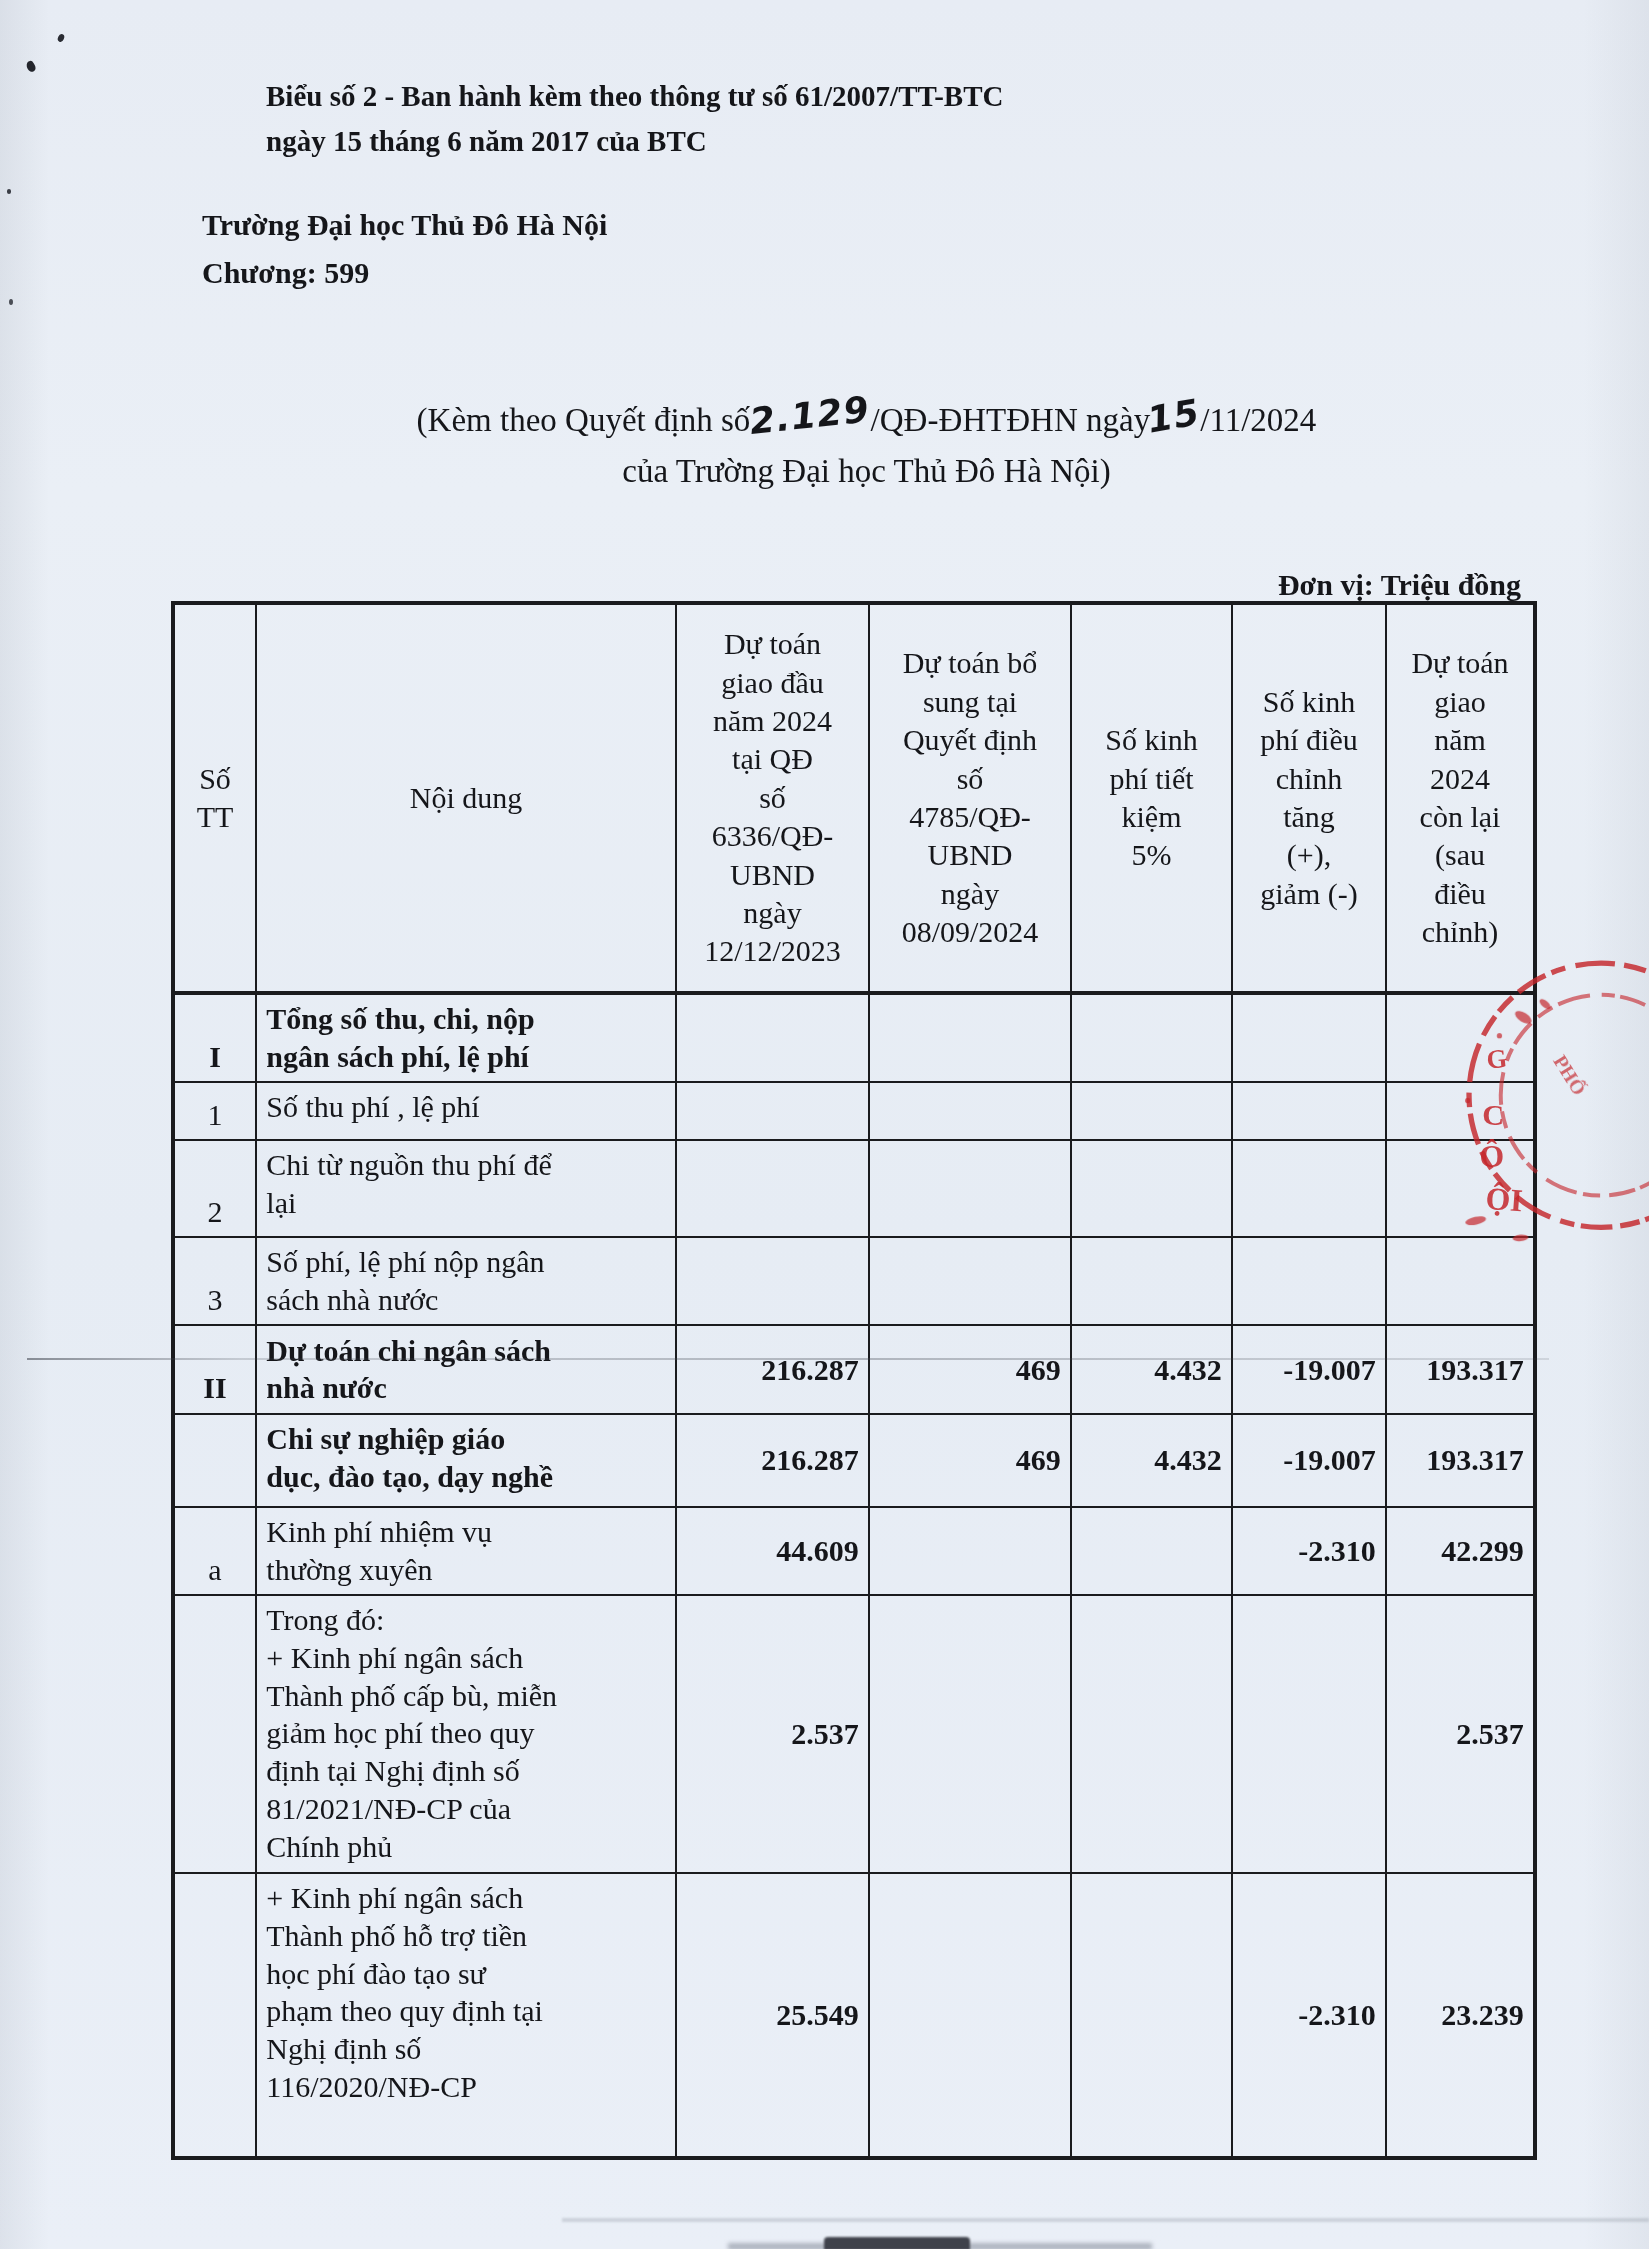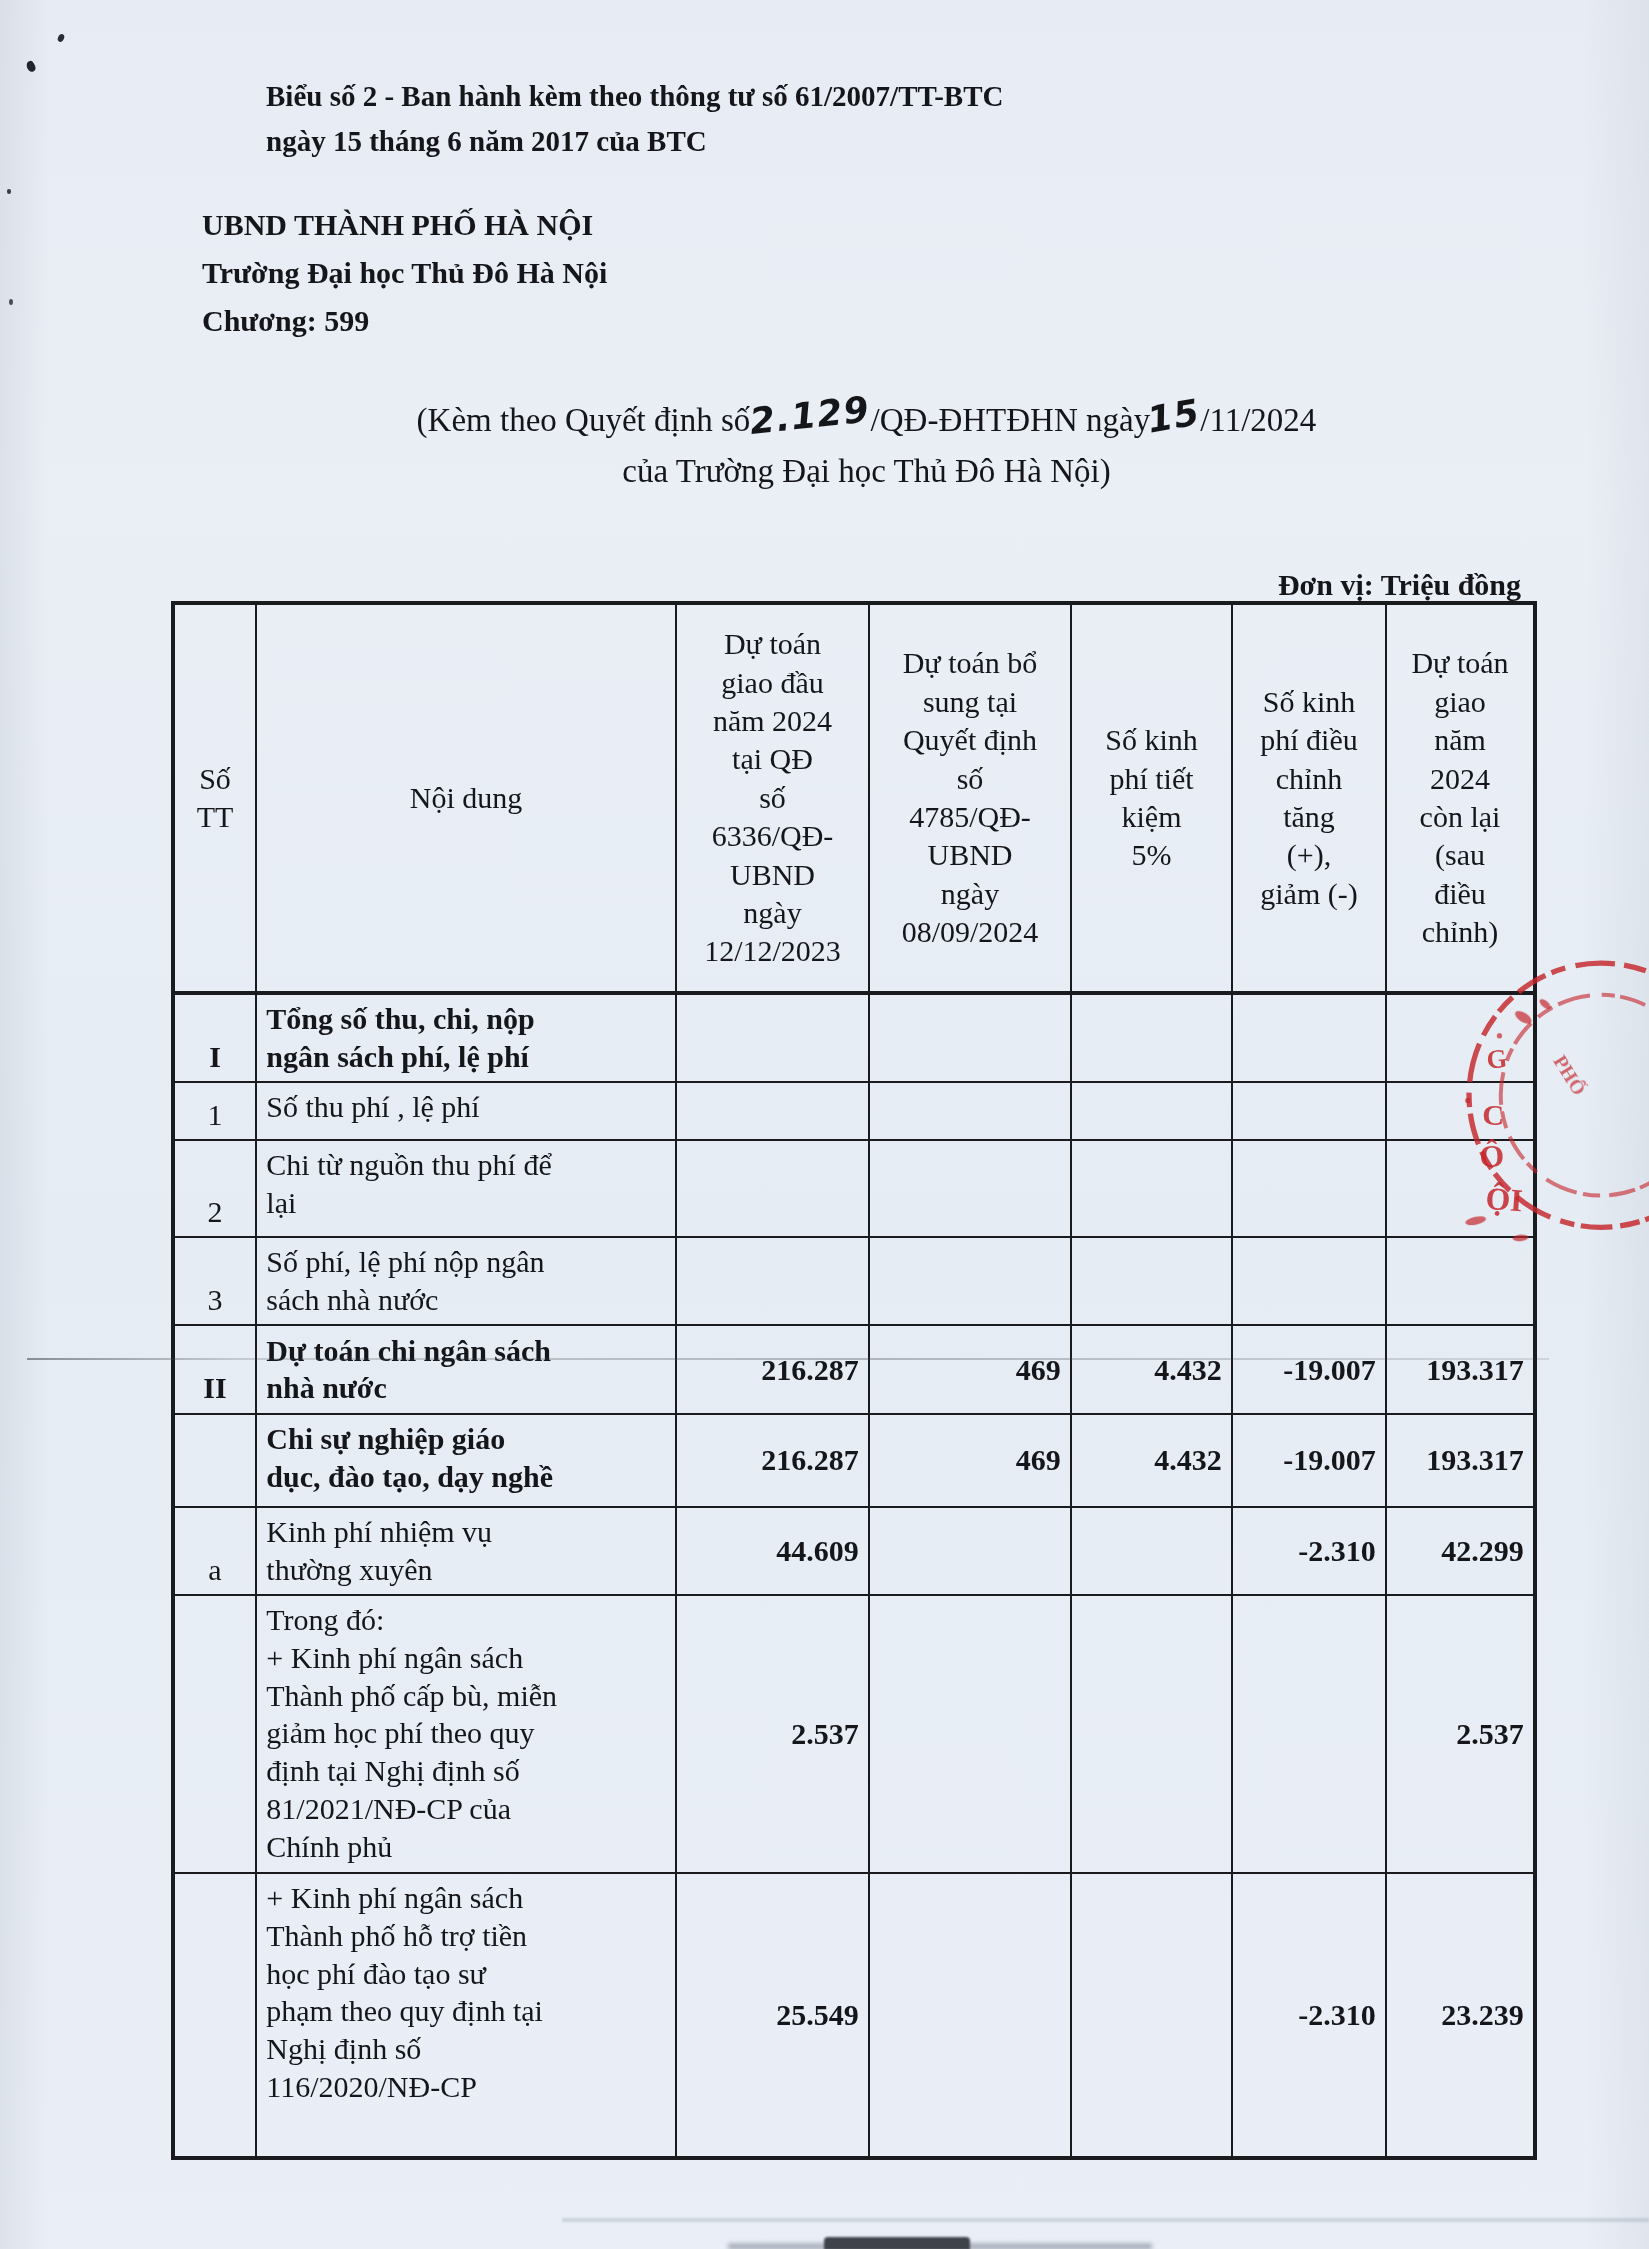--- a/index.html
+++ b/index.html
@@ -45,21 +45,20 @@
   .smudge-core{position:absolute;left:824px;top:2237px;width:146px;height:13.2px;background:#3f424b;filter:blur(1.3px);border-radius:4px 4px 0 0;}
 </style>
 </head>
 <body>
 
 <div class="page">
 
   <div class="note">Biểu số 2 - Ban hành kèm theo thông tư số 61/2007/TT-BTC ngày 15 tháng 6 năm 2017 của BTC</div>
 
   <div class="org">
-    <div>UBND THÀNH PHỐ HÀ NỘI</div>
     <div>Trường Đại học Thủ Đô Hà Nội</div>
     <div>Chương: 599</div>
   </div>
 
   <div class="title-wrap">
     <div class="doc-sub"><span>(Kèm theo Quyết định số</span><span class="handwritten">2.129</span><span>/QĐ-ĐHTĐHN ngày</span><span class="handwritten hw-day">15</span><span>/11/2024</span></div>
     <div class="doc-sub2">của Trường Đại học Thủ Đô Hà Nội)</div>
   </div>
 
   <div class="unit">Đơn vị: Triệu đồng</div>

